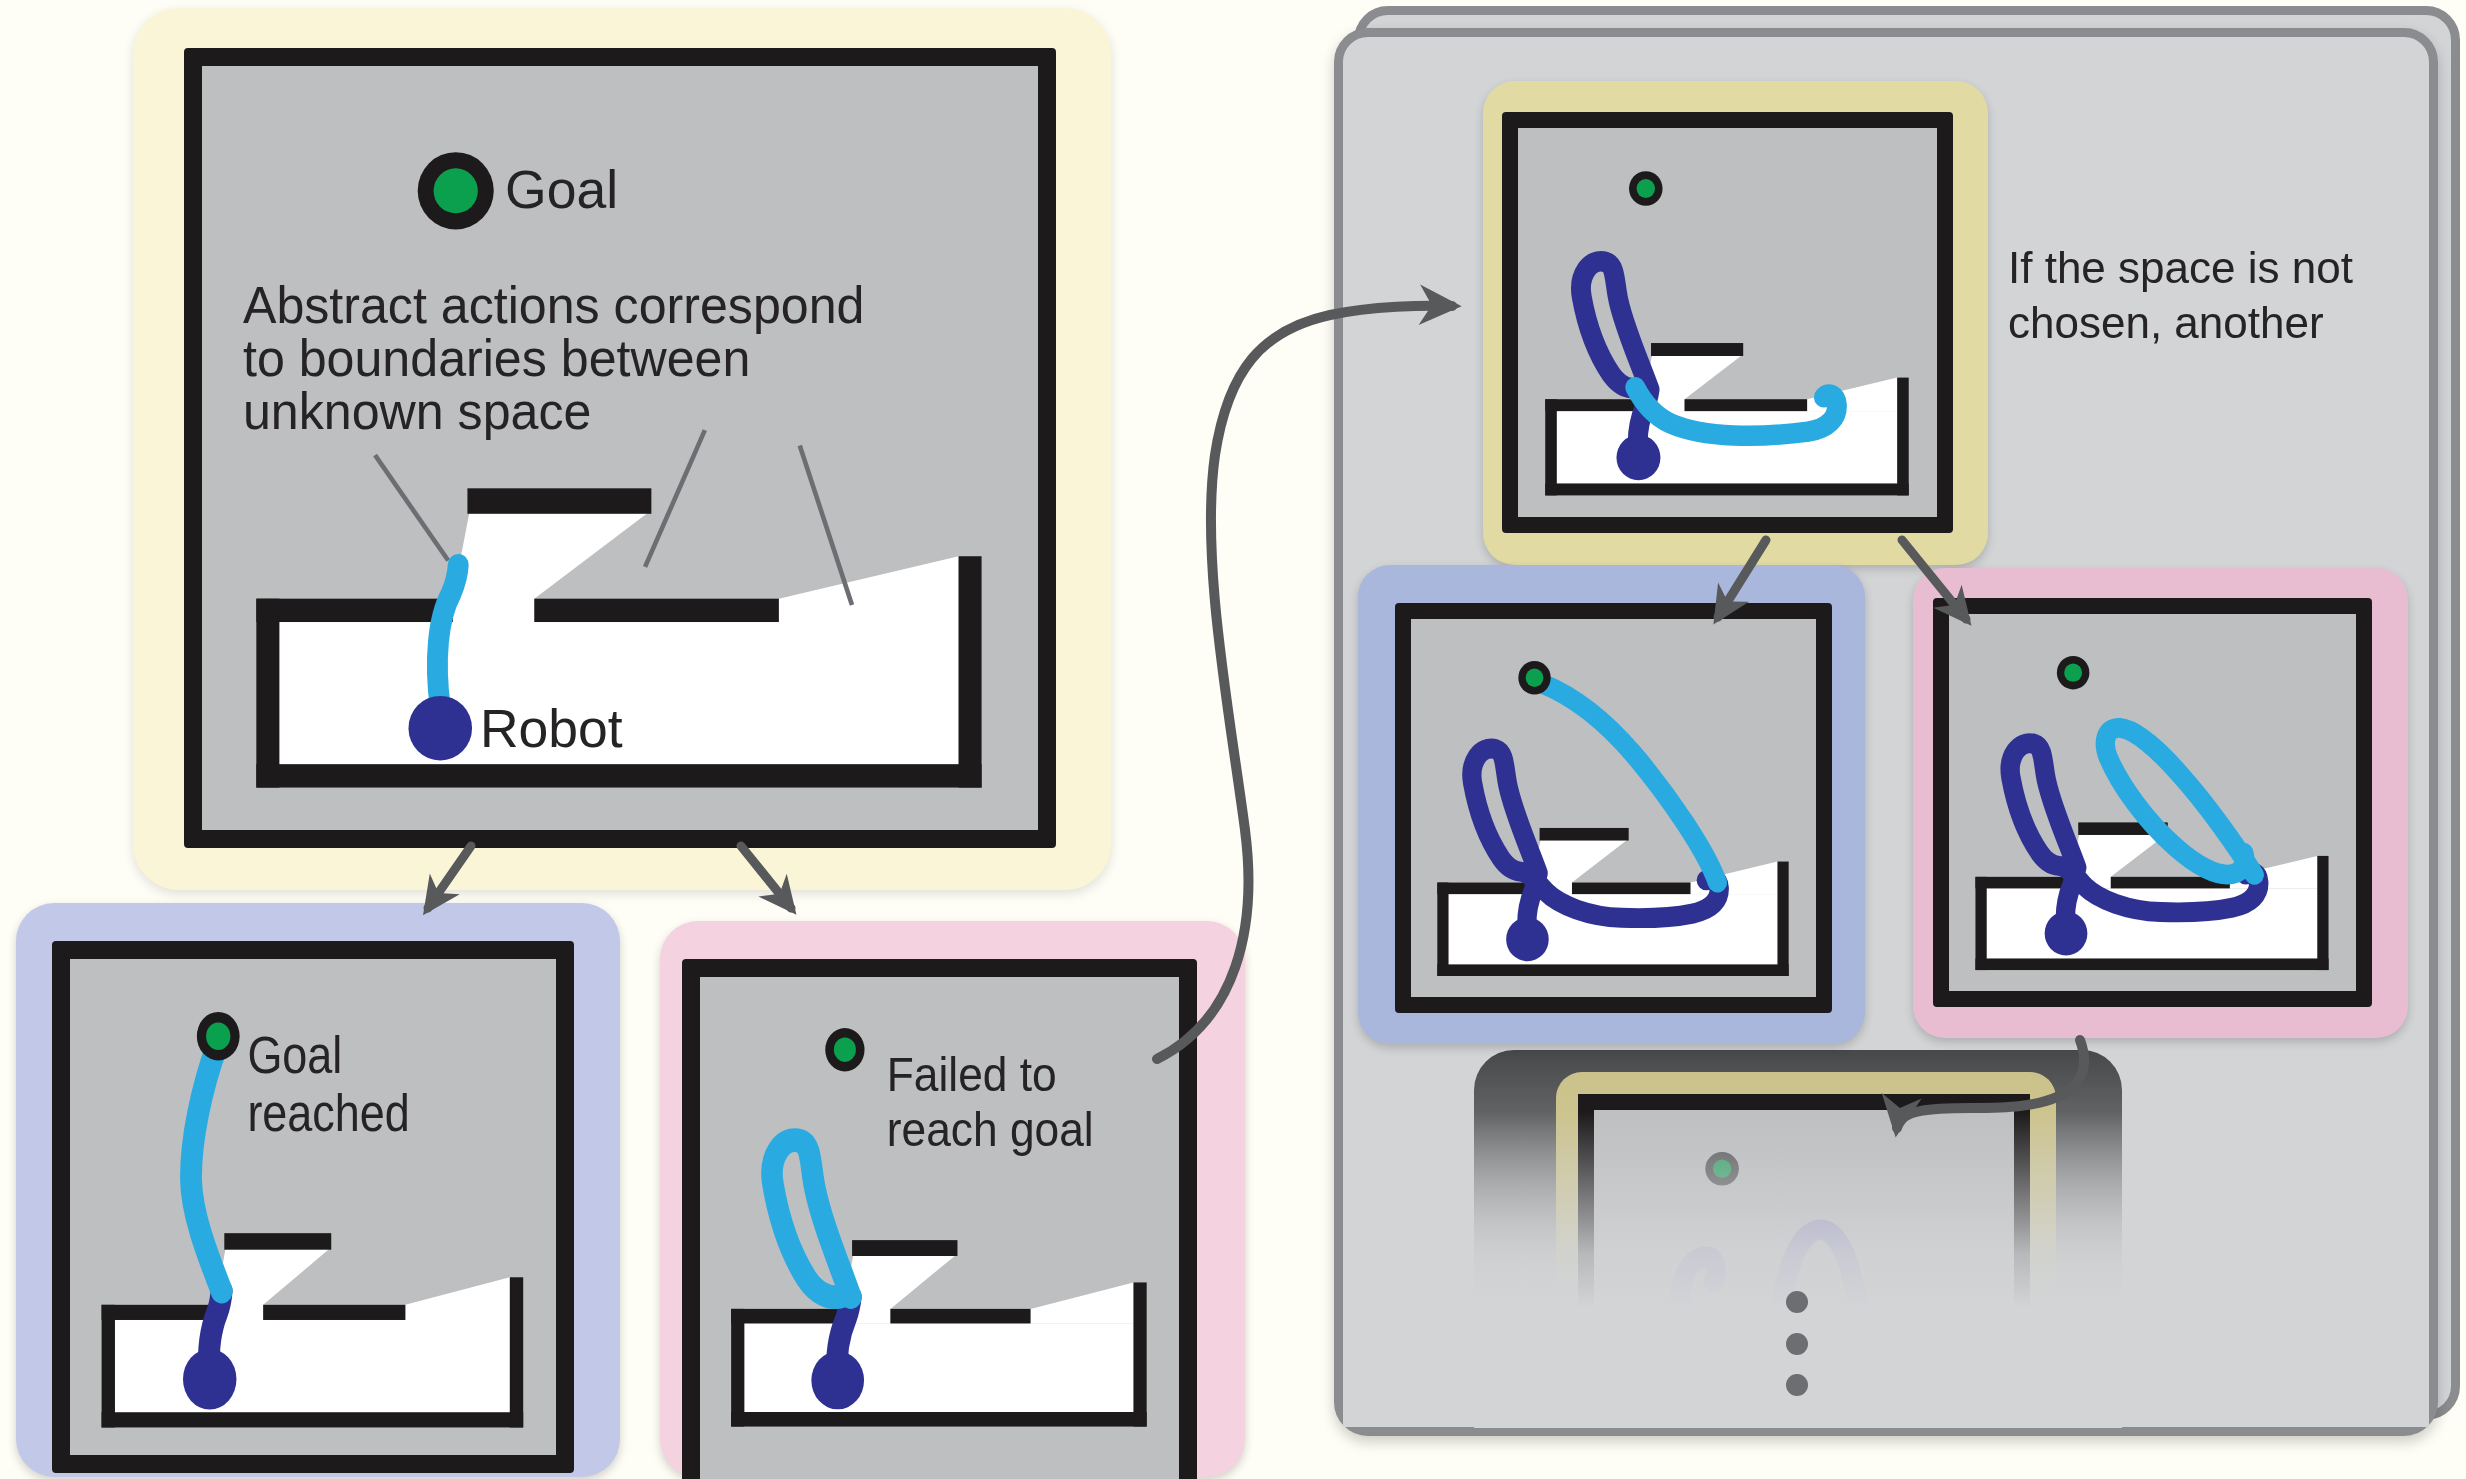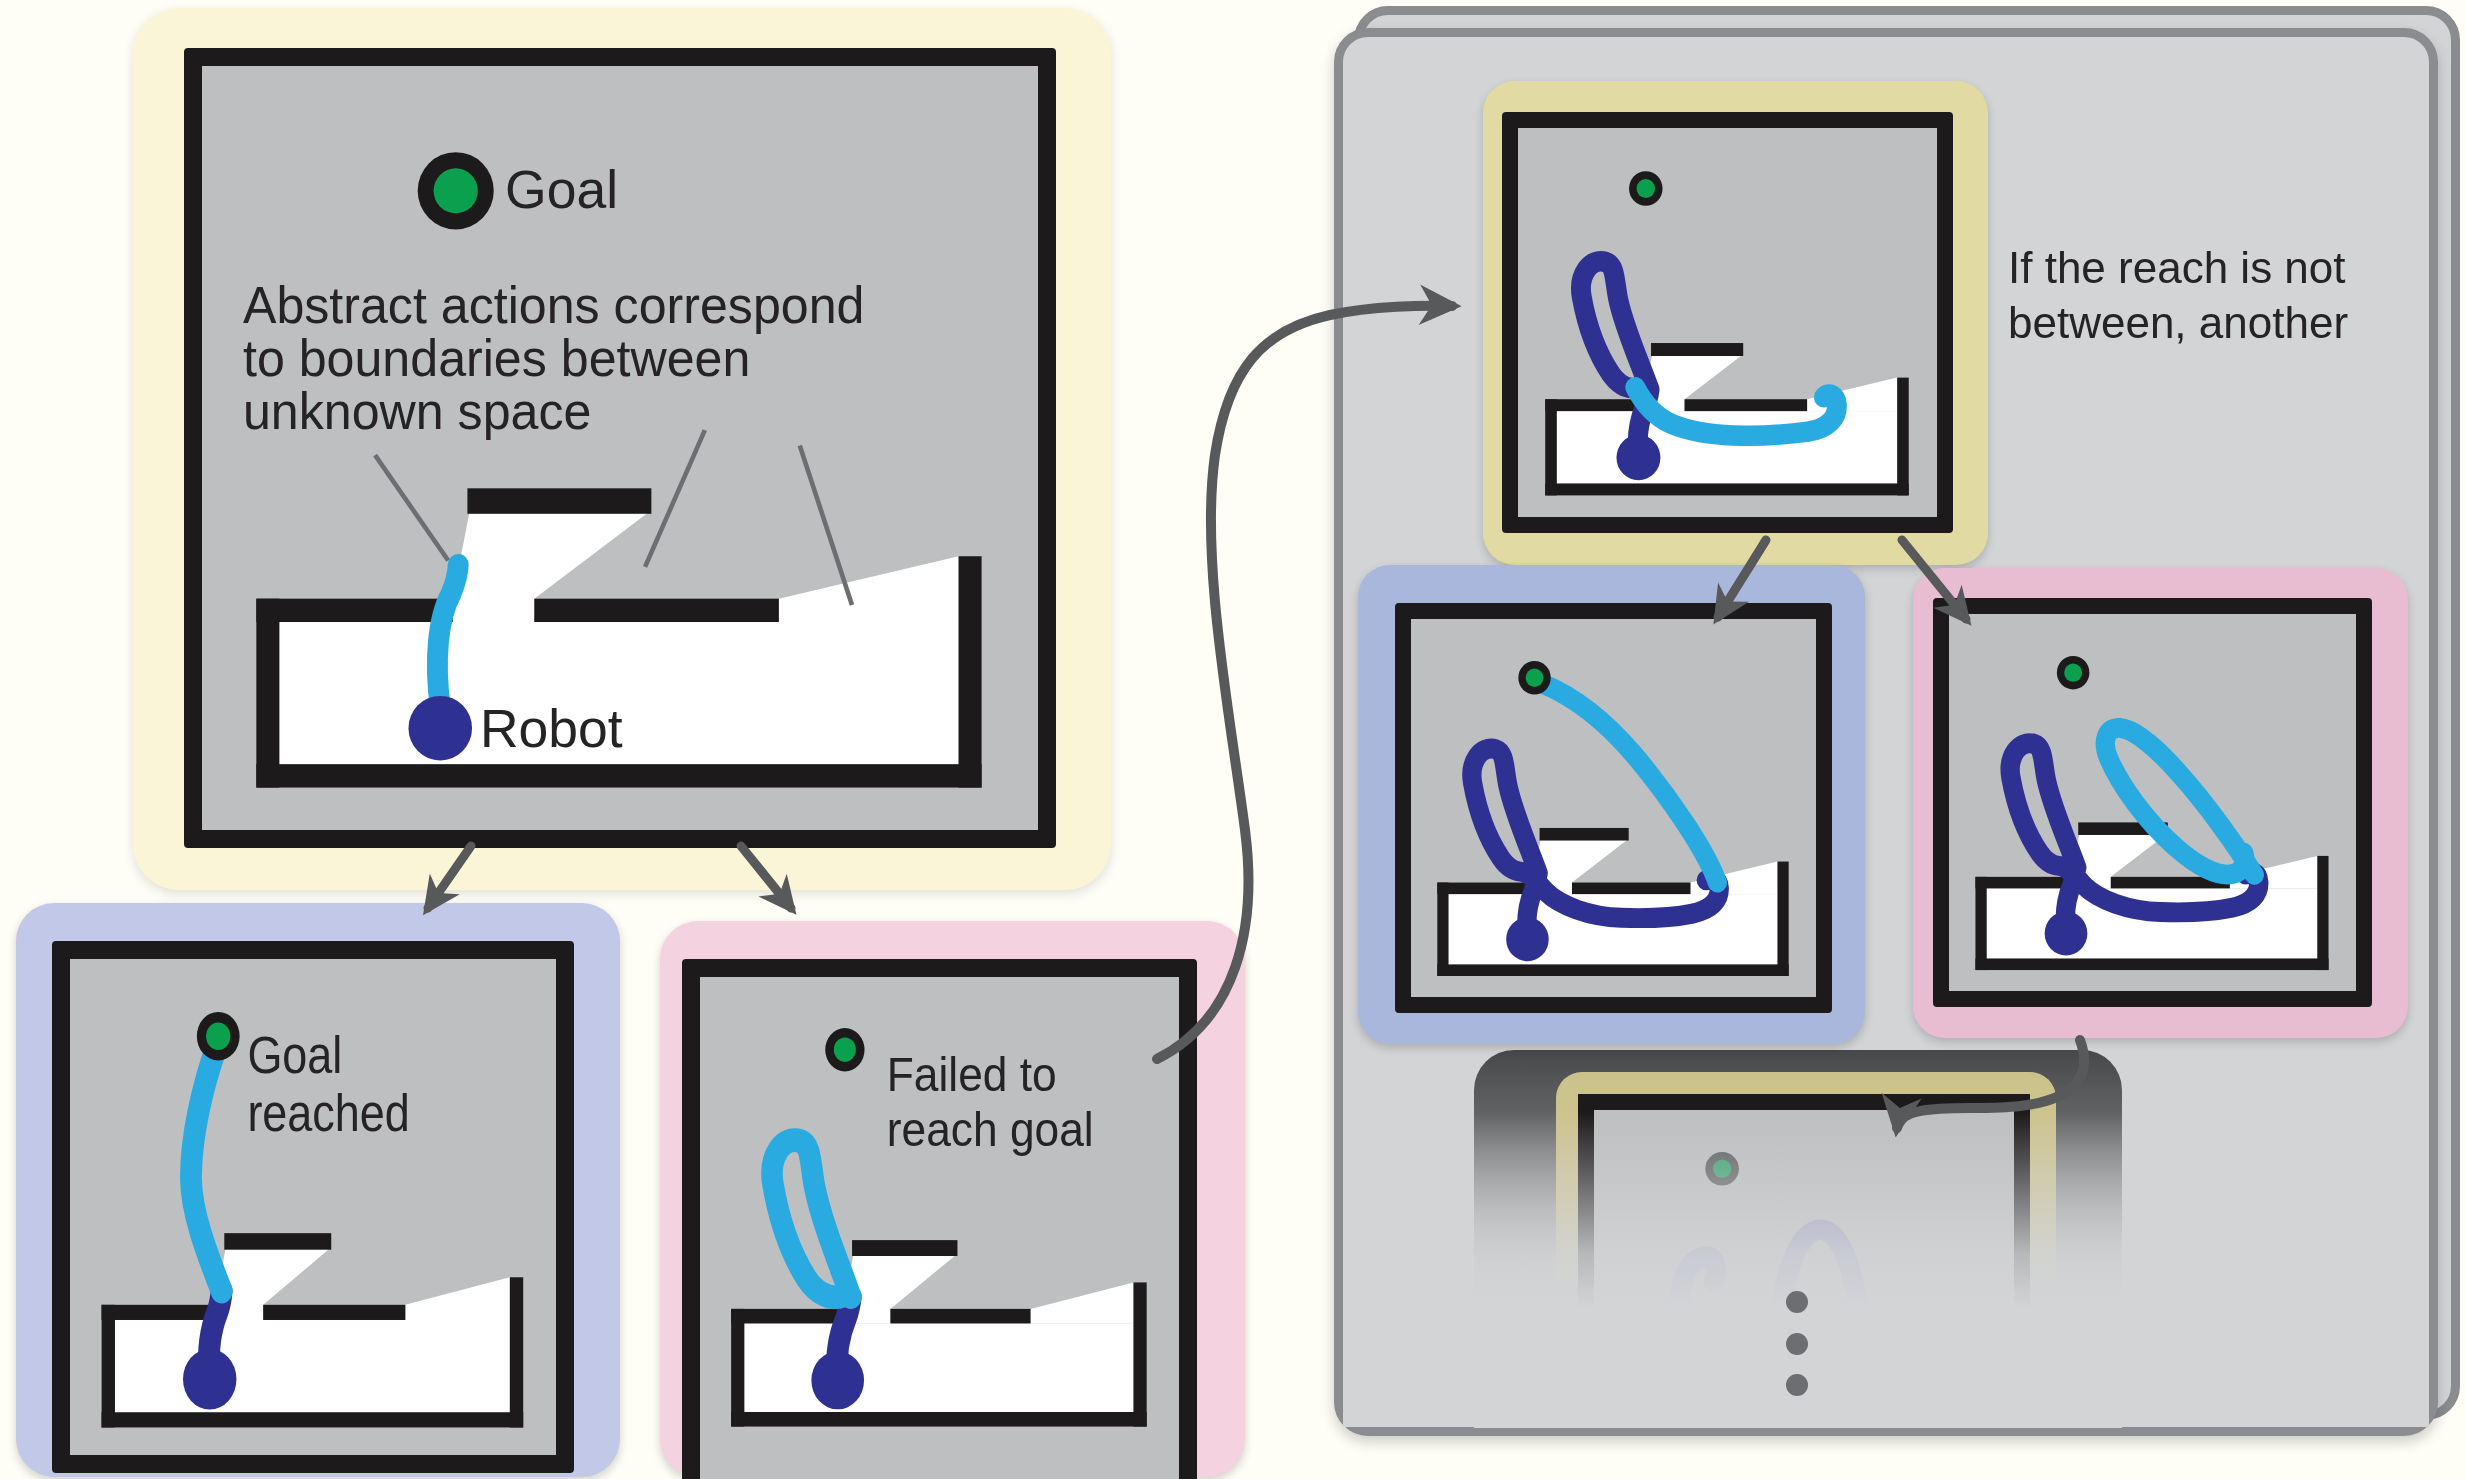--- a/index.html
+++ b/index.html
@@ -146,22 +146,22 @@
         <path class="navy-path" stroke-width="9.5" d="M 57.5,150 C 56.5,142 58,135 60.5,129 C 61.8,126.3 62.4,123.9 62.8,121 C 57.5,107 51,93 48,80 C 46,71.5 46.8,63.5 41.8,62 C 34.5,60 28.6,68 30.4,78 C 32.8,91 37.5,104 44.5,114 C 47.2,117.8 50.5,120 54,120.3 C 58.5,120.8 62,125 66.5,129.8 C 73.5,136.5 88,141.8 104,142.3 C 119,142.8 131.5,141.8 139,140.3 C 148.3,138.4 152.6,134 152.2,127.9 C 151.9,123.4 148.4,121.7 145.8,124.4"></path>
         <path class="cyan-path" stroke-width="9.5" d="M 150,124.5 C 142,112 127,91 113,76 C 103,65 91.5,55 84,54.4 C 77.2,54 75,60.8 78.4,68.8 C 84.2,82 97,99 111,111 C 121.5,120.2 132.3,125.8 139.6,124.1 C 144.4,123 146.4,118.4 144.8,114"></path>
         <circle cx="61" cy="28" r="8" fill="#1D1A1B"></circle>
         <circle cx="61" cy="28" r="4.4" fill="#0BA04E"></circle>
         <circle cx="57.5" cy="152.5" r="10.5" fill="#2E3192"></circle>
       </svg>
     </div>
   </div>
 
   <div class="note" style="z-index:11;">
-    <div>If the reach is not</div>
-    <div>between, another</div>
+    <div>If the space is not</div>
+    <div>chosen, another</div>
   </div>
 
   <svg class="abs" width="2466" height="1479" viewBox="0 0 2466 1479" style="left:0;top:0;z-index:60;pointer-events:none;">
     <path d="M 471,846 L 428,908" stroke="#58595B" stroke-width="9" fill="none" stroke-linecap="round" marker-end="url(#arrowhead)"></path>
     <path d="M 741,846 L 791,908" stroke="#58595B" stroke-width="9" fill="none" stroke-linecap="round" marker-end="url(#arrowhead)"></path>
     <path d="M 1157,1059 C 1235,1020 1258,930 1245,830 C 1230,715 1200,560 1215,455 C 1228,370 1262,330 1330,315 C 1372,306 1425,305 1452,306" stroke="#58595B" stroke-width="10" fill="none" stroke-linecap="round" marker-end="url(#arrowhead)"></path>
     <path d="M 1766,540 L 1718,617" stroke="#58595B" stroke-width="9" fill="none" stroke-linecap="round" marker-end="url(#arrowhead)"></path>
     <path d="M 1902,540 L 1966,619" stroke="#58595B" stroke-width="9" fill="none" stroke-linecap="round" marker-end="url(#arrowhead)"></path>
     <path d="M 2080,1040 C 2094,1078 2072,1100 2020,1106 C 1970,1112 1901,1100 1897,1128" stroke="#58595B" stroke-width="10" fill="none" stroke-linecap="round" marker-end="url(#arrowhead)"></path>
     <circle cx="1797" cy="1302" r="11" fill="#6D6E71"></circle>

